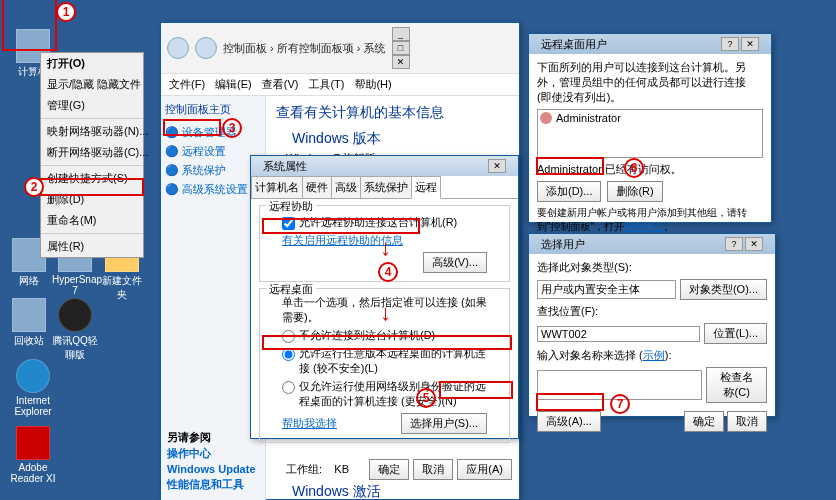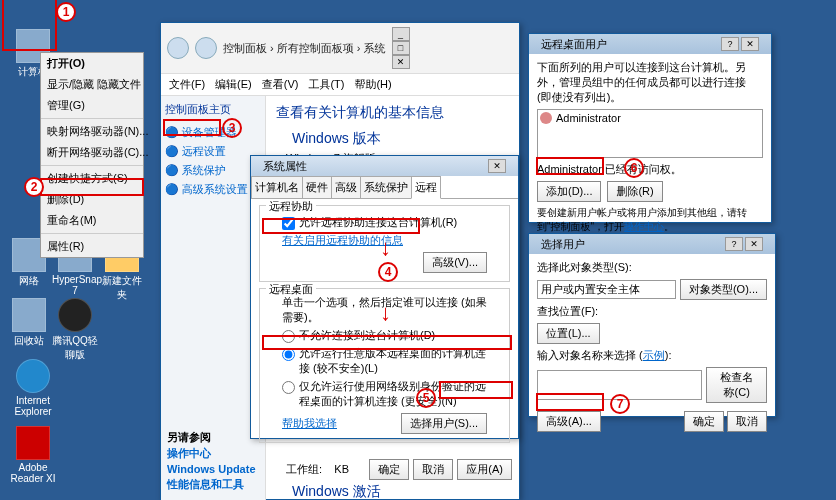--- a/index.html
+++ b/index.html
@@ -233,20 +233,21 @@
       </div>
     </div>
   <div class="bod">
     <div>选择此对象类型(S):</div>
     <div class="fld">
         <div class="inp">用户或内置安全主体</div>
         <button class="btn">对象类型(O)...</button>
       </div>
     <div>查找位置(F):</div>
     <div class="fld">
+        <div class="inp">WWT002</div>
         <button class="btn">位置(L)...</button>
       </div>
     <div><span>输入对象名称来选择 (</span><span class="lnk2">示例</span><span>):</span></div>
     <div class="fld">
         <div class="txtarea"></div>
         <button class="btn" style="margin-left:4px;">检查名称(C)</button>
       </div>
     <div style="display:flex;justify-content:space-between;margin-top:8px;">
       <button class="btn">高级(A)...</button>
       <div>

